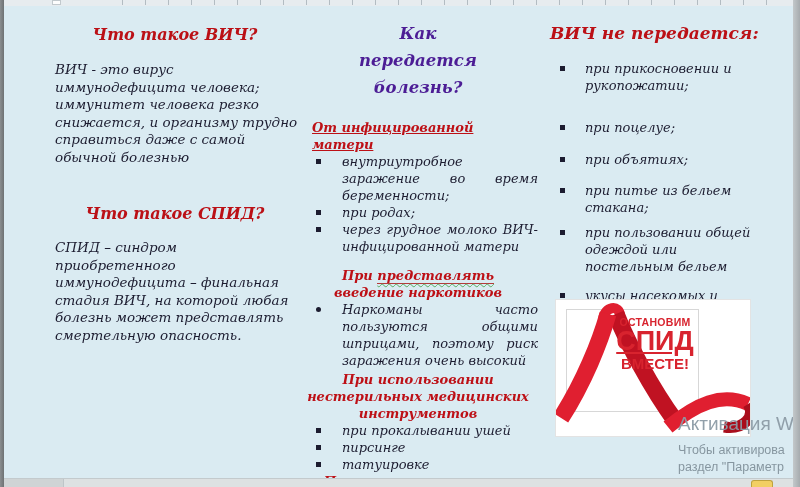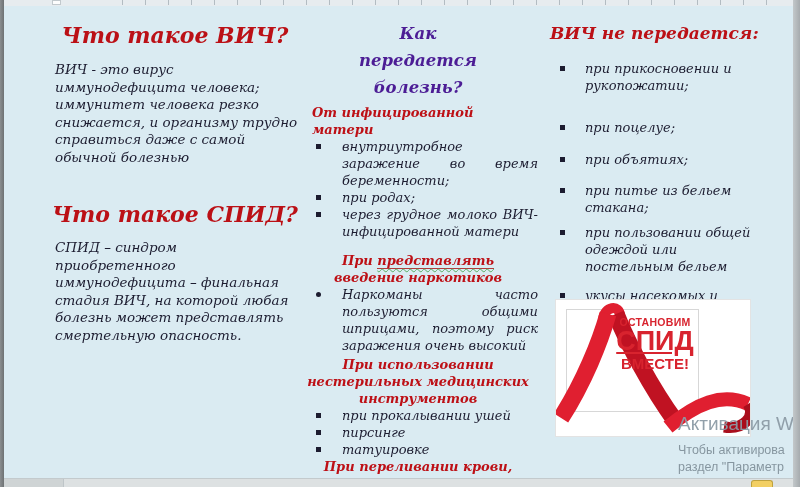--- a/index.html
+++ b/index.html
@@ -23,37 +23,37 @@
                        background:#cfd4d5; border-right:1px solid #bec5c8; }
   .yellow-icon { position:absolute; left:751px; bottom:0; width:22px; height:7px;
                  background:#f2cf63; border:1px solid #bfa23e; border-bottom:none;
                  border-radius:3px 3px 0 0; z-index:7; }
 
   
   .page { position:absolute; left:4px; top:6px; width:789px; height:472px;
           background:#daebf2; overflow:hidden; z-index:1; }
 
   .col { position:absolute; color:#1c1c30; }
-  .h-red { color:#bb1016; font-weight:bold; font-style:italic; font-size:22px;
+  .h-red { color:#bb1016; font-weight:bold; font-style:italic; font-size:16px;
            line-height:22px; }
   .center { text-align:center; }
   .body-p { font-style:italic; font-size:13.5px; line-height:17.5px; color:#1c1c30; }
 
   .col-left { left:48px; top:8px; width:246px; }
   .col-left .h1 { margin-top:10px; }
   .col-left .p1 { margin-top:15px; padding-left:3px; }
   .col-left .h2 { margin-top:37px; }
   .col-left .p2 { margin-top:14px; padding-left:3px; }
 
   .col-mid { left:294px; top:8px; width:240px; }
   .mid-heading { margin-top:6px; padding:0 40px; text-align:center; color:#4c1d95;
                  font-weight:bold; font-style:italic; font-size:16.5px; line-height:27px; }
   .sub { color:#bd1016; font-weight:bold; font-style:italic; font-size:13px;
          line-height:17px; }
-  .sub-left { margin-top:3px; padding-left:14px; }
+  .sub-left { margin-top:18px; padding-left:14px;text-decoration:underline; }
   .sub-c { text-align:center; }
   .sub2 { margin-top:12px; padding:0 18px; }
   .sub3 { margin-top:2px; }
   .sub4 { max-width:200px; margin:0 auto; }
   .uword { border-bottom:1.5px solid #b43a3a; text-decoration:underline wavy #56ad60;
            text-decoration-thickness:1px; text-underline-offset:3px; }
   .b-row { position:relative; padding-left:44px; margin-top:0; font-style:italic;
            font-size:13px; line-height:17px; text-align:justify; }
   .marker { position:absolute; left:18px; top:6px; width:5px; height:5px;
             background:#1c1c30; }

